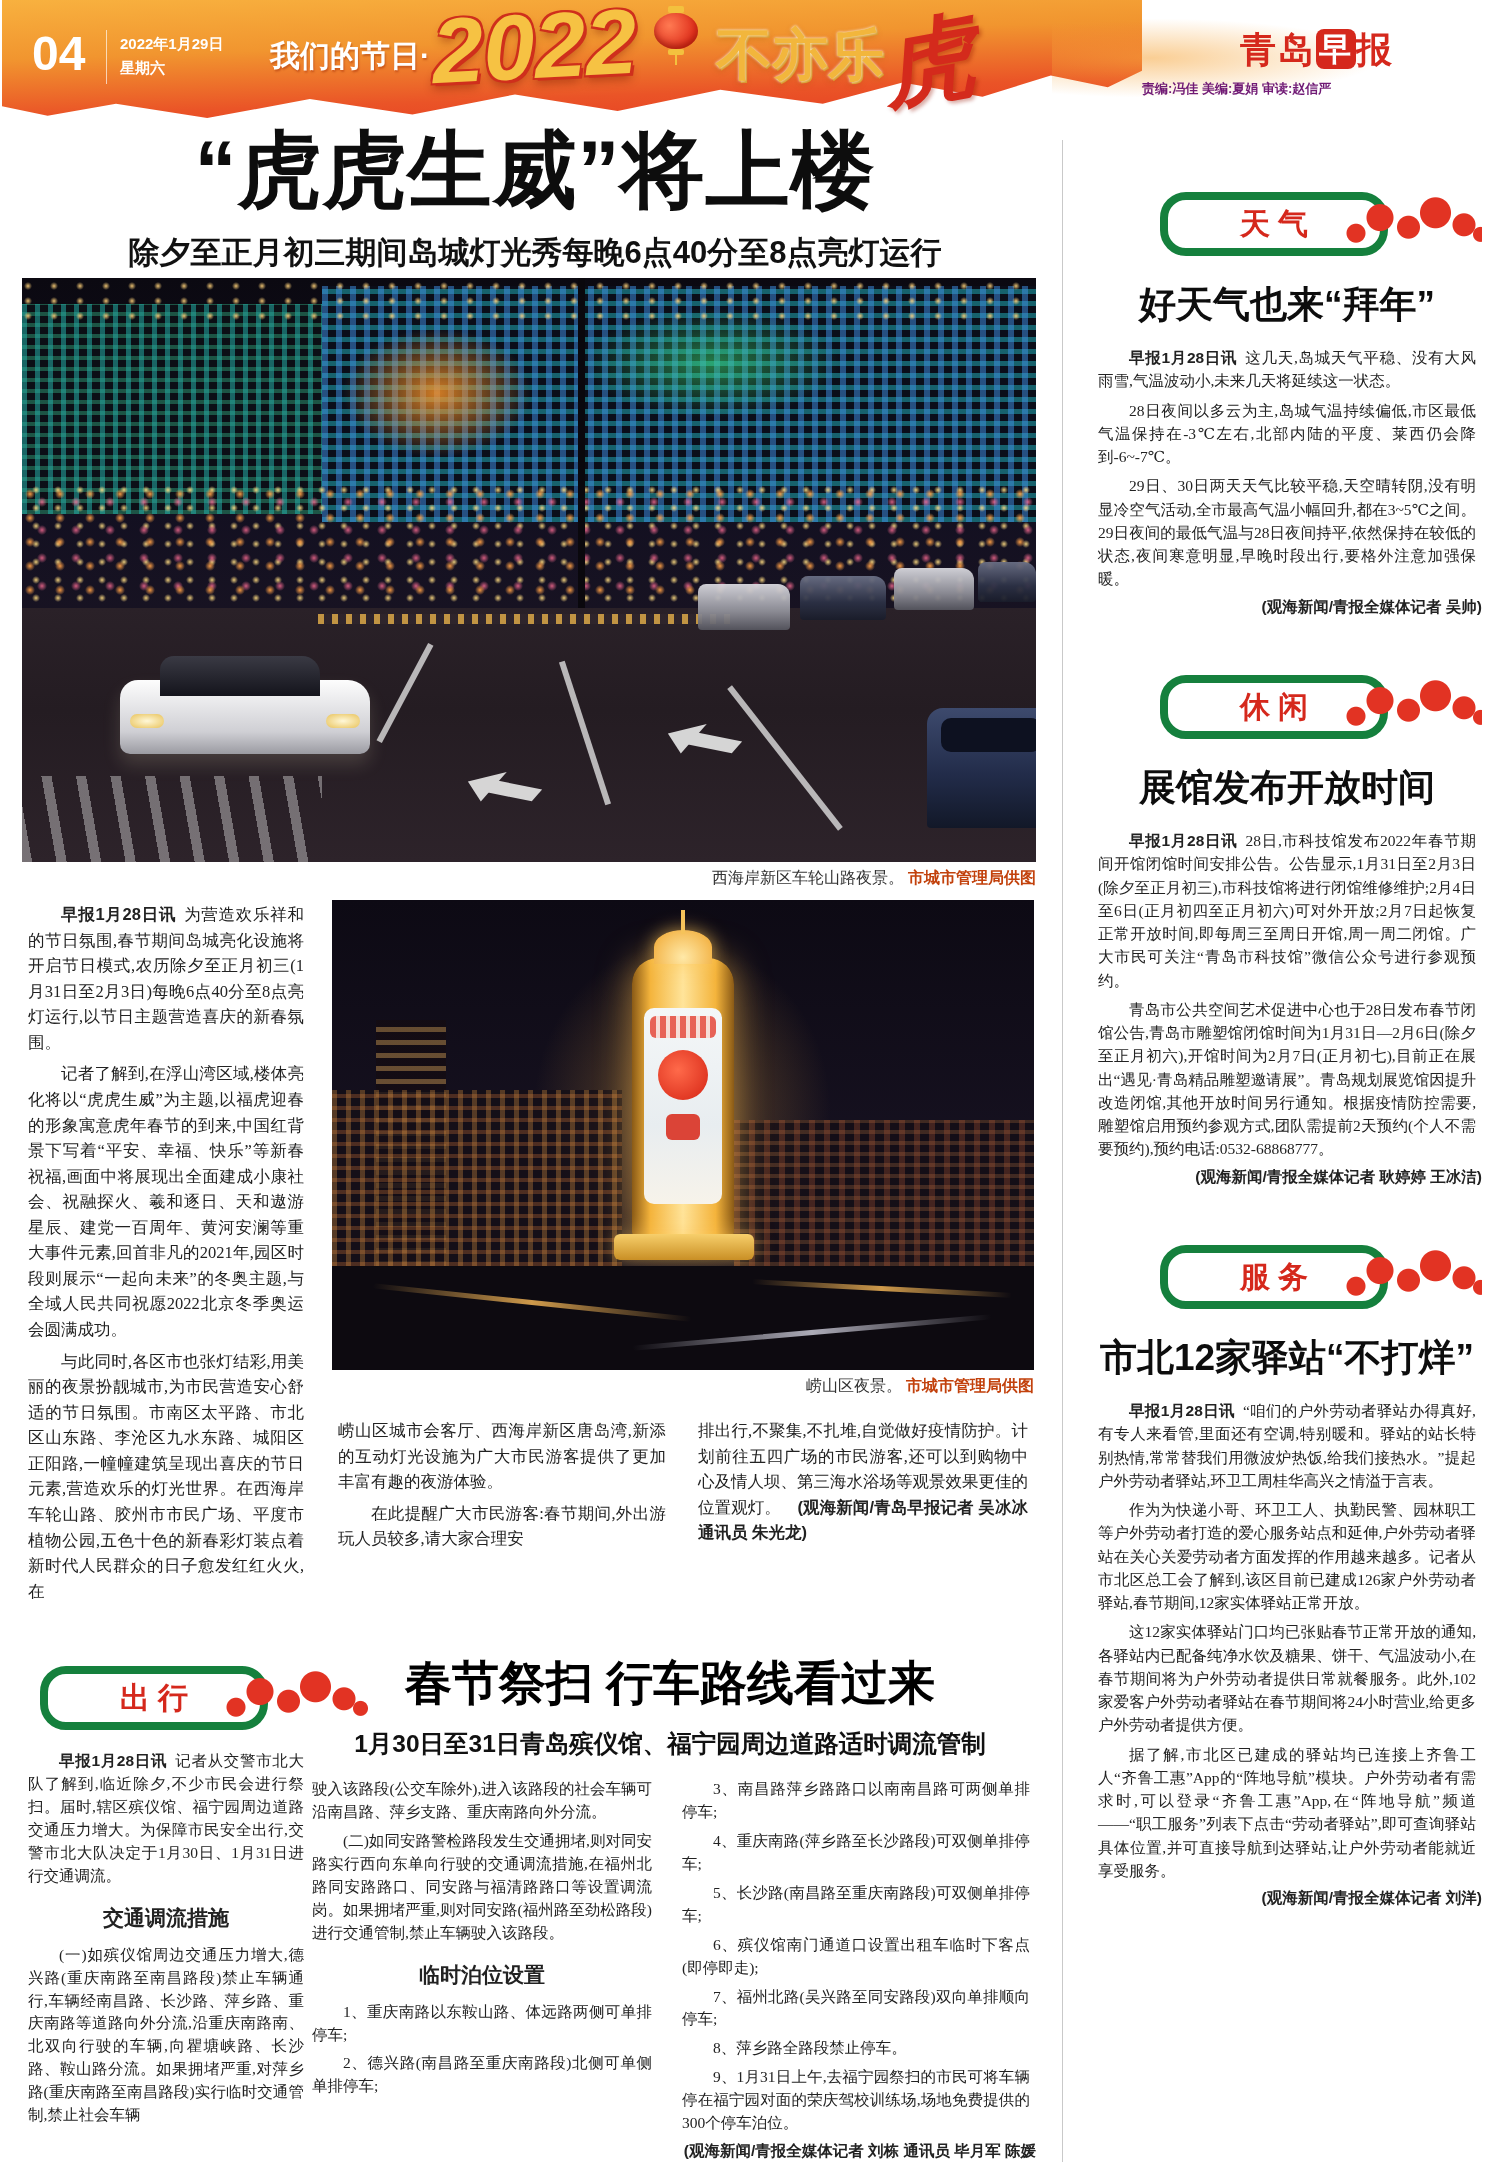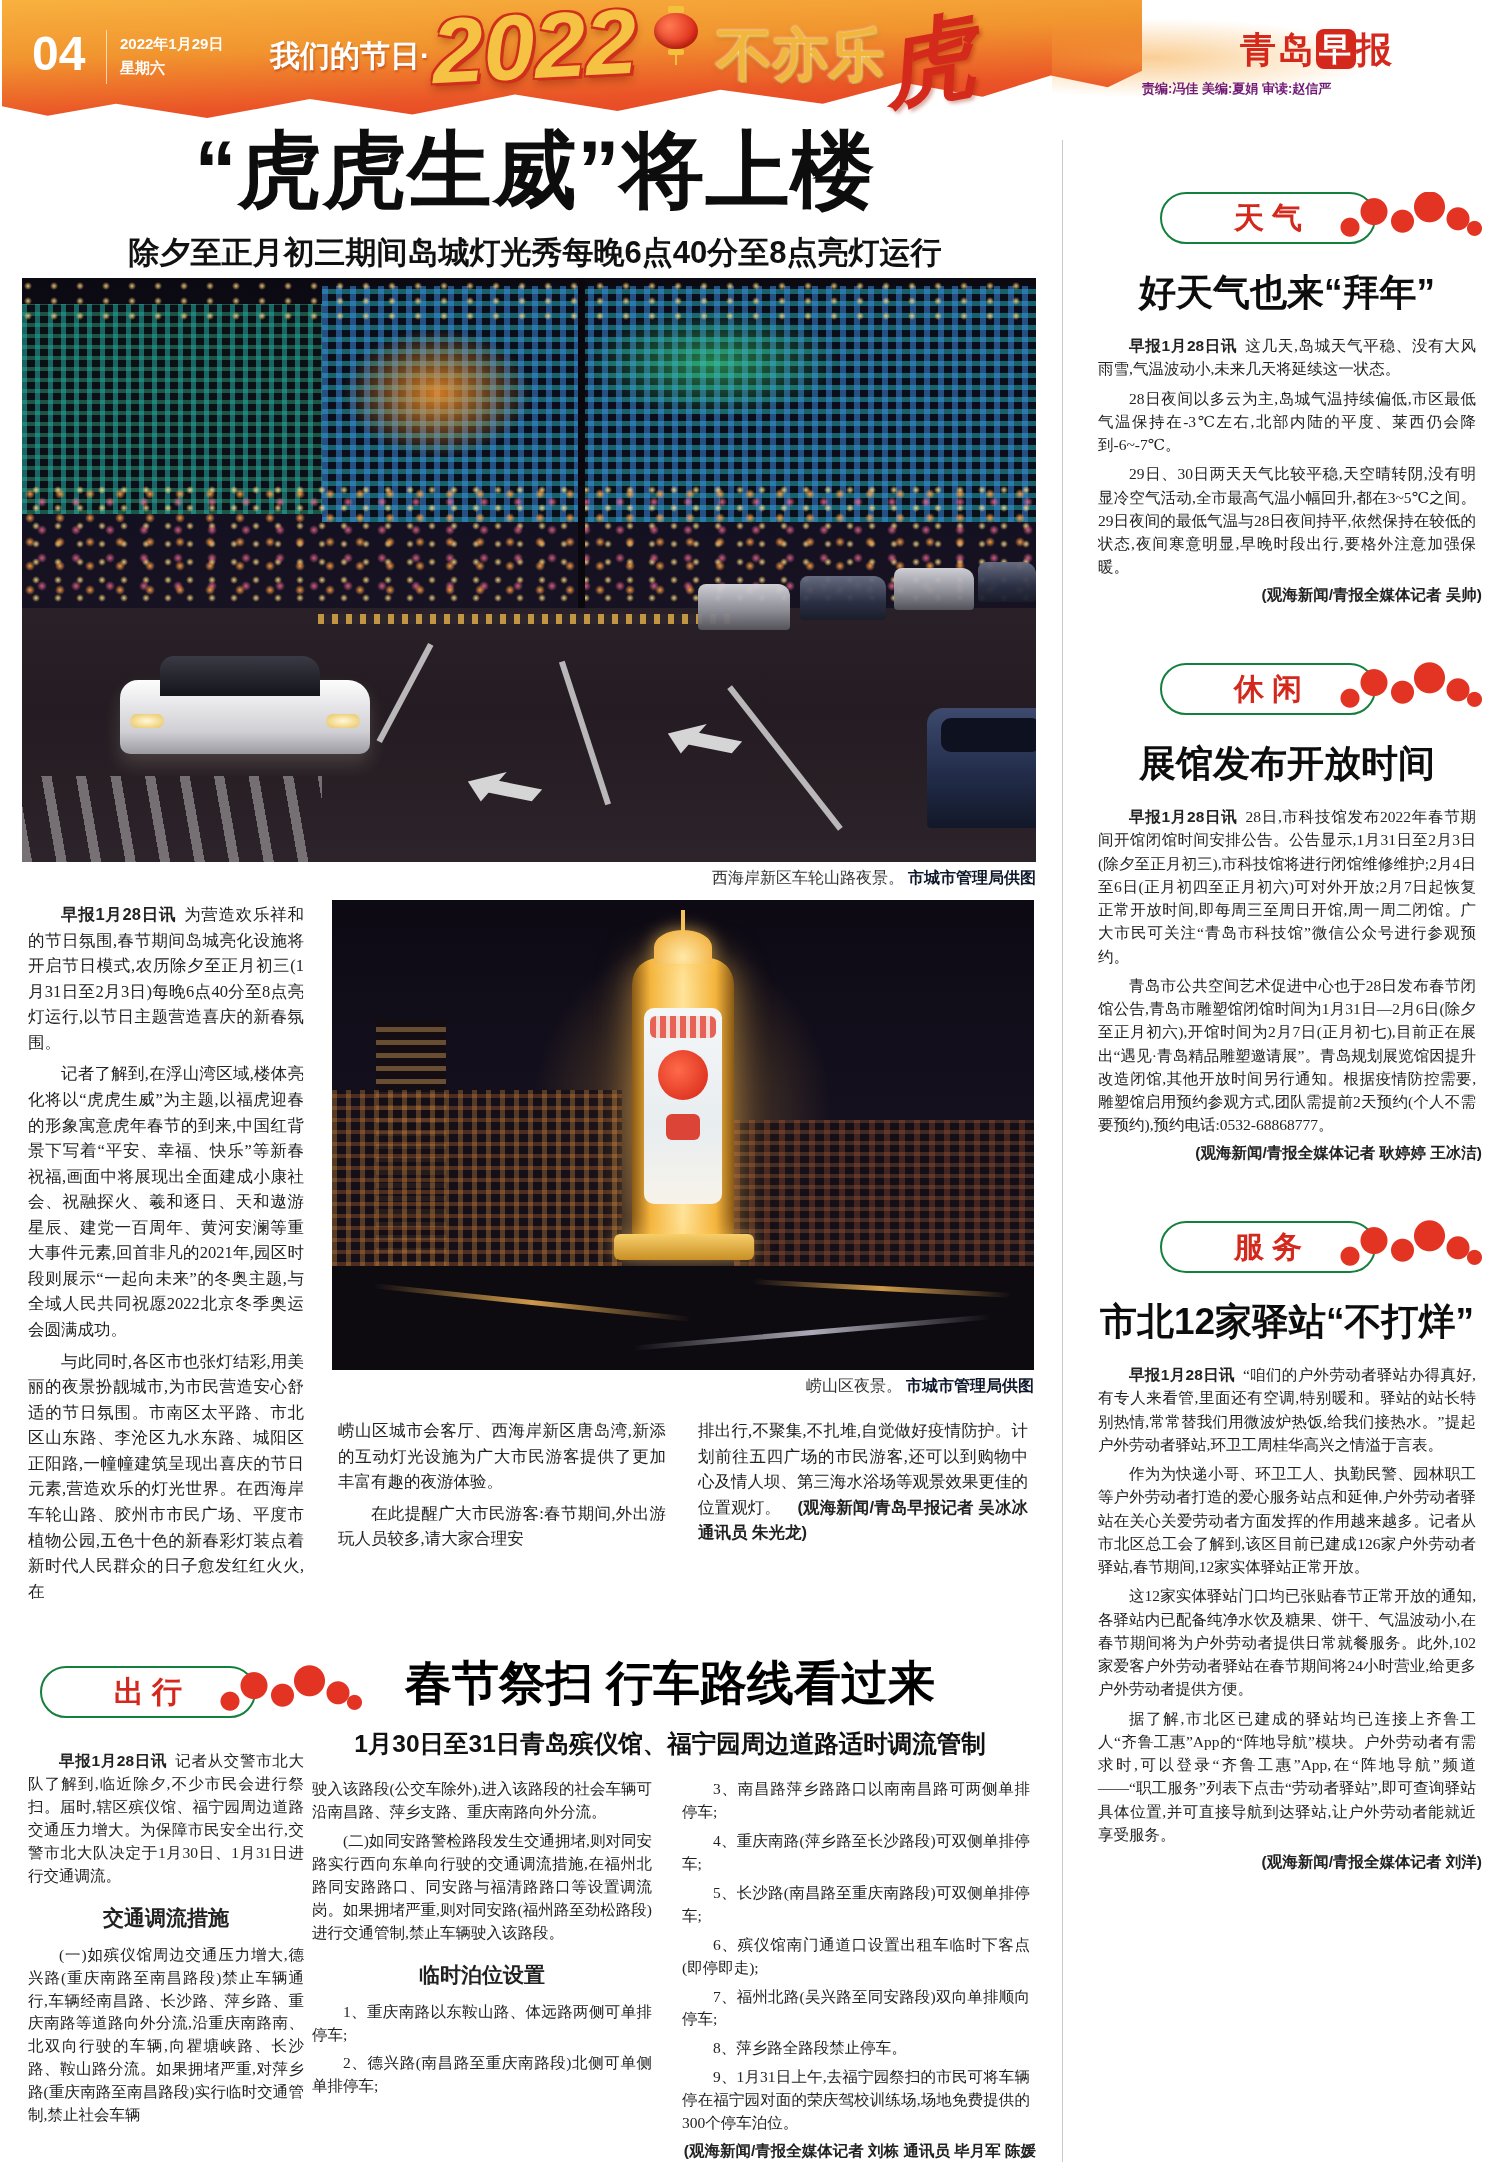--- a/index.html
+++ b/index.html
@@ -72,21 +72,21 @@
   .car-white .body{position:absolute;left:0;top:30px;width:250px;height:74px;border-radius:18px 22px 10px 10px;
     background:linear-gradient(#fdfdfd,#cfcfd4 70%,#9b9ba2);box-shadow:0 10px 18px rgba(255,240,200,.15);}
   .car-white .glass{position:absolute;left:40px;top:6px;width:160px;height:40px;border-radius:14px 18px 0 0;background:linear-gradient(#3a3a44,#14141c);}
   .car-white .light{position:absolute;top:64px;width:34px;height:14px;border-radius:7px;background:radial-gradient(#fff8d8,#e8c25a);}
   .parked{position:absolute;border-radius:8px 12px 4px 4px;background:linear-gradient(#d8d8de,#8f8f98 60%,#55555e);opacity:.95;}
   .parked.dark{background:linear-gradient(#6a6f85,#2c3145 60%,#191c2a);}
   .car-blue{position:absolute;left:905px;top:430px;width:150px;height:120px;border-radius:16px 10px 4px 4px;
     background:linear-gradient(#3d4a6d,#222c4a 55%,#121828);}
   .car-blue .glass{position:absolute;left:14px;top:10px;width:100px;height:34px;border-radius:10px;background:#0d1120;}
   .photo-caption{position:absolute;text-align:right;font:16px "Liberation Serif",serif;color:#333;}
-  .photo-caption .credit{font-family:Liberation Sans, sans-serif;font-weight:900;color:#0f172a;text-align:right;}
+  .photo-caption .credit{font-family:Liberation Sans, sans-serif;font-weight:900;color:#c2410c;text-align:right;}
   
   .photo2{position:absolute;left:332px;top:900px;width:702px;height:470px;overflow:hidden;background:#110e18;}
   .p2-sky{position:absolute;inset:0;background:linear-gradient(#0d0a14,#161120 55%,#1d1620);}
   .p2-glow{position:absolute;left:200px;top:40px;width:300px;height:340px;
     background:radial-gradient(ellipse,rgba(250,180,70,.35),rgba(250,180,70,0) 70%);}
   .p2-tower{position:absolute;left:300px;top:58px;width:102px;height:280px;border-radius:26px 26px 6px 6px;
     background:linear-gradient(90deg,#8a5a16,#f4b43c 18%,#ffe49a 50%,#f4b43c 82%,#8a5a16);
     box-shadow:0 0 34px rgba(255,190,80,.55);}
   .p2-crown{position:absolute;left:322px;top:30px;width:58px;height:34px;border-radius:50% 50% 0 0;
     background:radial-gradient(circle at 50% 80%,#ffe9a8,#f0a62e);box-shadow:0 0 18px rgba(255,200,90,.7);}
@@ -112,21 +112,21 @@
   .p2-trail{position:absolute;height:5px;border-radius:3px;background:linear-gradient(90deg,rgba(255,190,90,0),rgba(255,190,90,.8),rgba(255,190,90,0));}
   .p2-trail.white{background:linear-gradient(90deg,rgba(240,240,255,0),rgba(240,240,255,.7),rgba(240,240,255,0));}
   
   .col{position:absolute;overflow:hidden;font-size:16.5px;line-height:1.55;text-align:justify;}
   .para{margin:6px;text-indent:2em;}
   .noindent{text-indent:0;}
   .lead{font-family:"Liberation Sans",sans-serif;font-weight:900;margin-right:8px;}
   .sig{font:900 15.5px "Liberation Sans",sans-serif;text-align:right;margin-top:4px;}
   .sig-inline{font-family:"Liberation Sans",sans-serif;font-weight:900;}
   
-  .badge{position:relative;width:212px;height:48px;border:2px solid #15803d;border-radius:26px;background:#fff;
+  .badge{position:relative;width:212px;height:48px;border:8px solid #15803d;border-radius:26px;background:#fff;
     display:flex;align-items:center;justify-content:center;}
   .badge .label{font:900 30px "Liberation Sans",sans-serif;color:#d5281c;letter-spacing:8px;text-indent:8px;}
   .clouds{position:absolute;right:-108px;top:-10px;width:150px;height:60px;
     background:radial-gradient(circle at 12% 72%,#e23323 0 9px,transparent 10px),
                radial-gradient(circle at 28% 46%,#e23323 0 13px,transparent 14px),
                radial-gradient(circle at 47% 62%,#e23323 0 11px,transparent 12px),
                radial-gradient(circle at 65% 38%,#e23323 0 15px,transparent 16px),
                radial-gradient(circle at 84% 58%,#e23323 0 11px,transparent 12px),
                radial-gradient(circle at 95% 74%,#e23323 0 7px,transparent 8px);}
   

